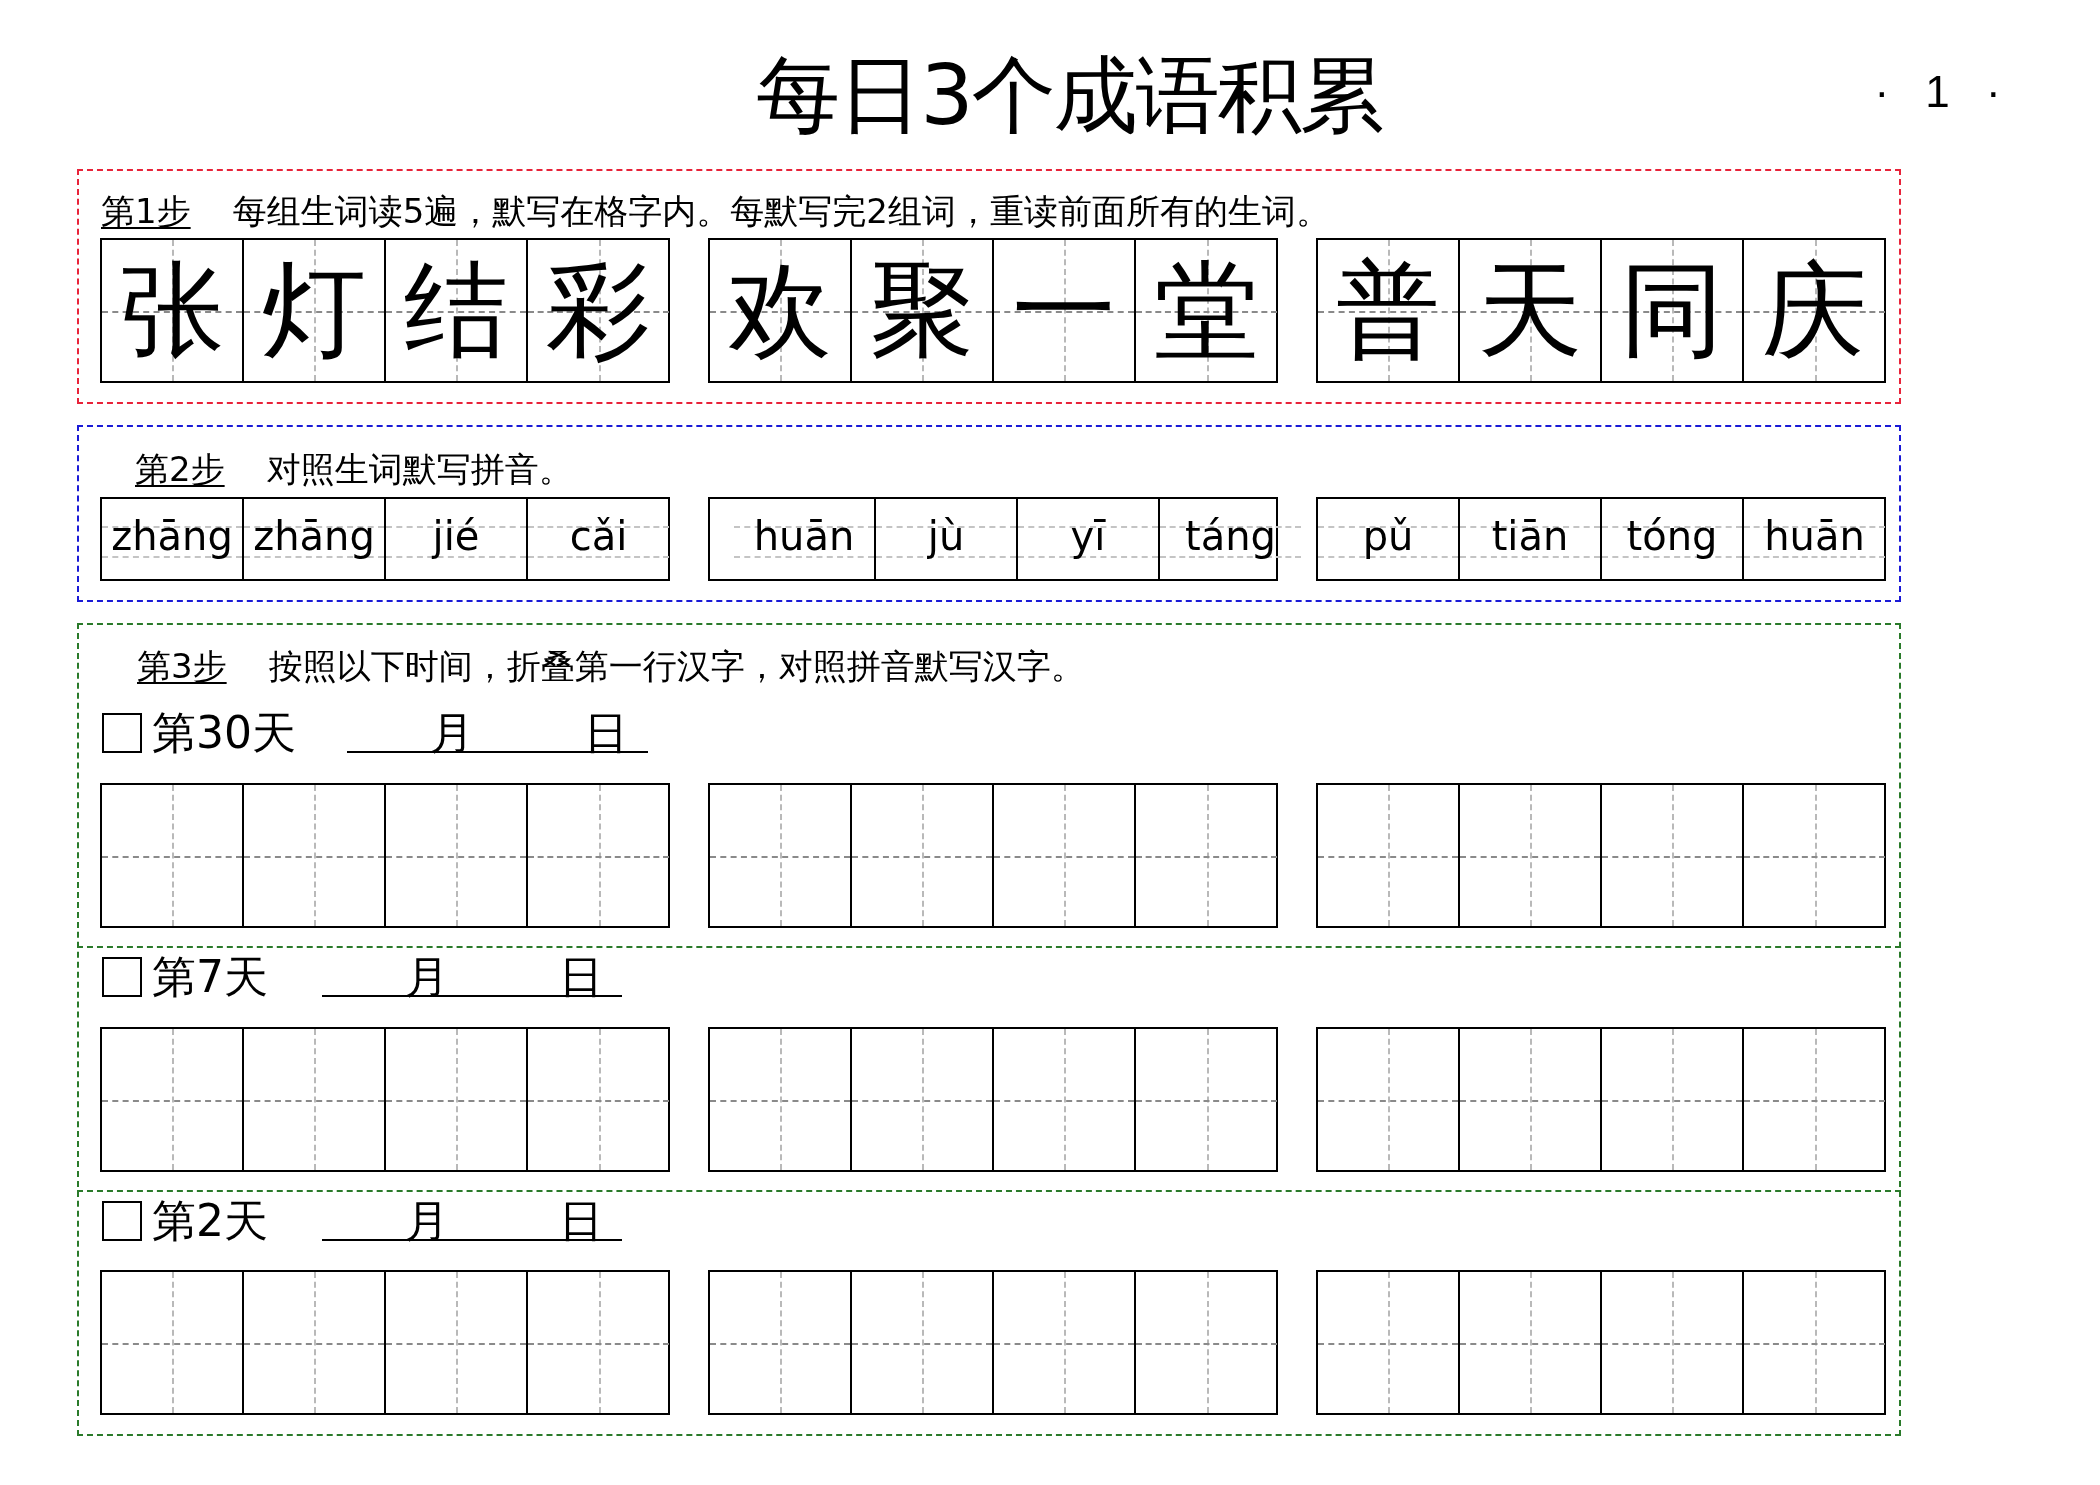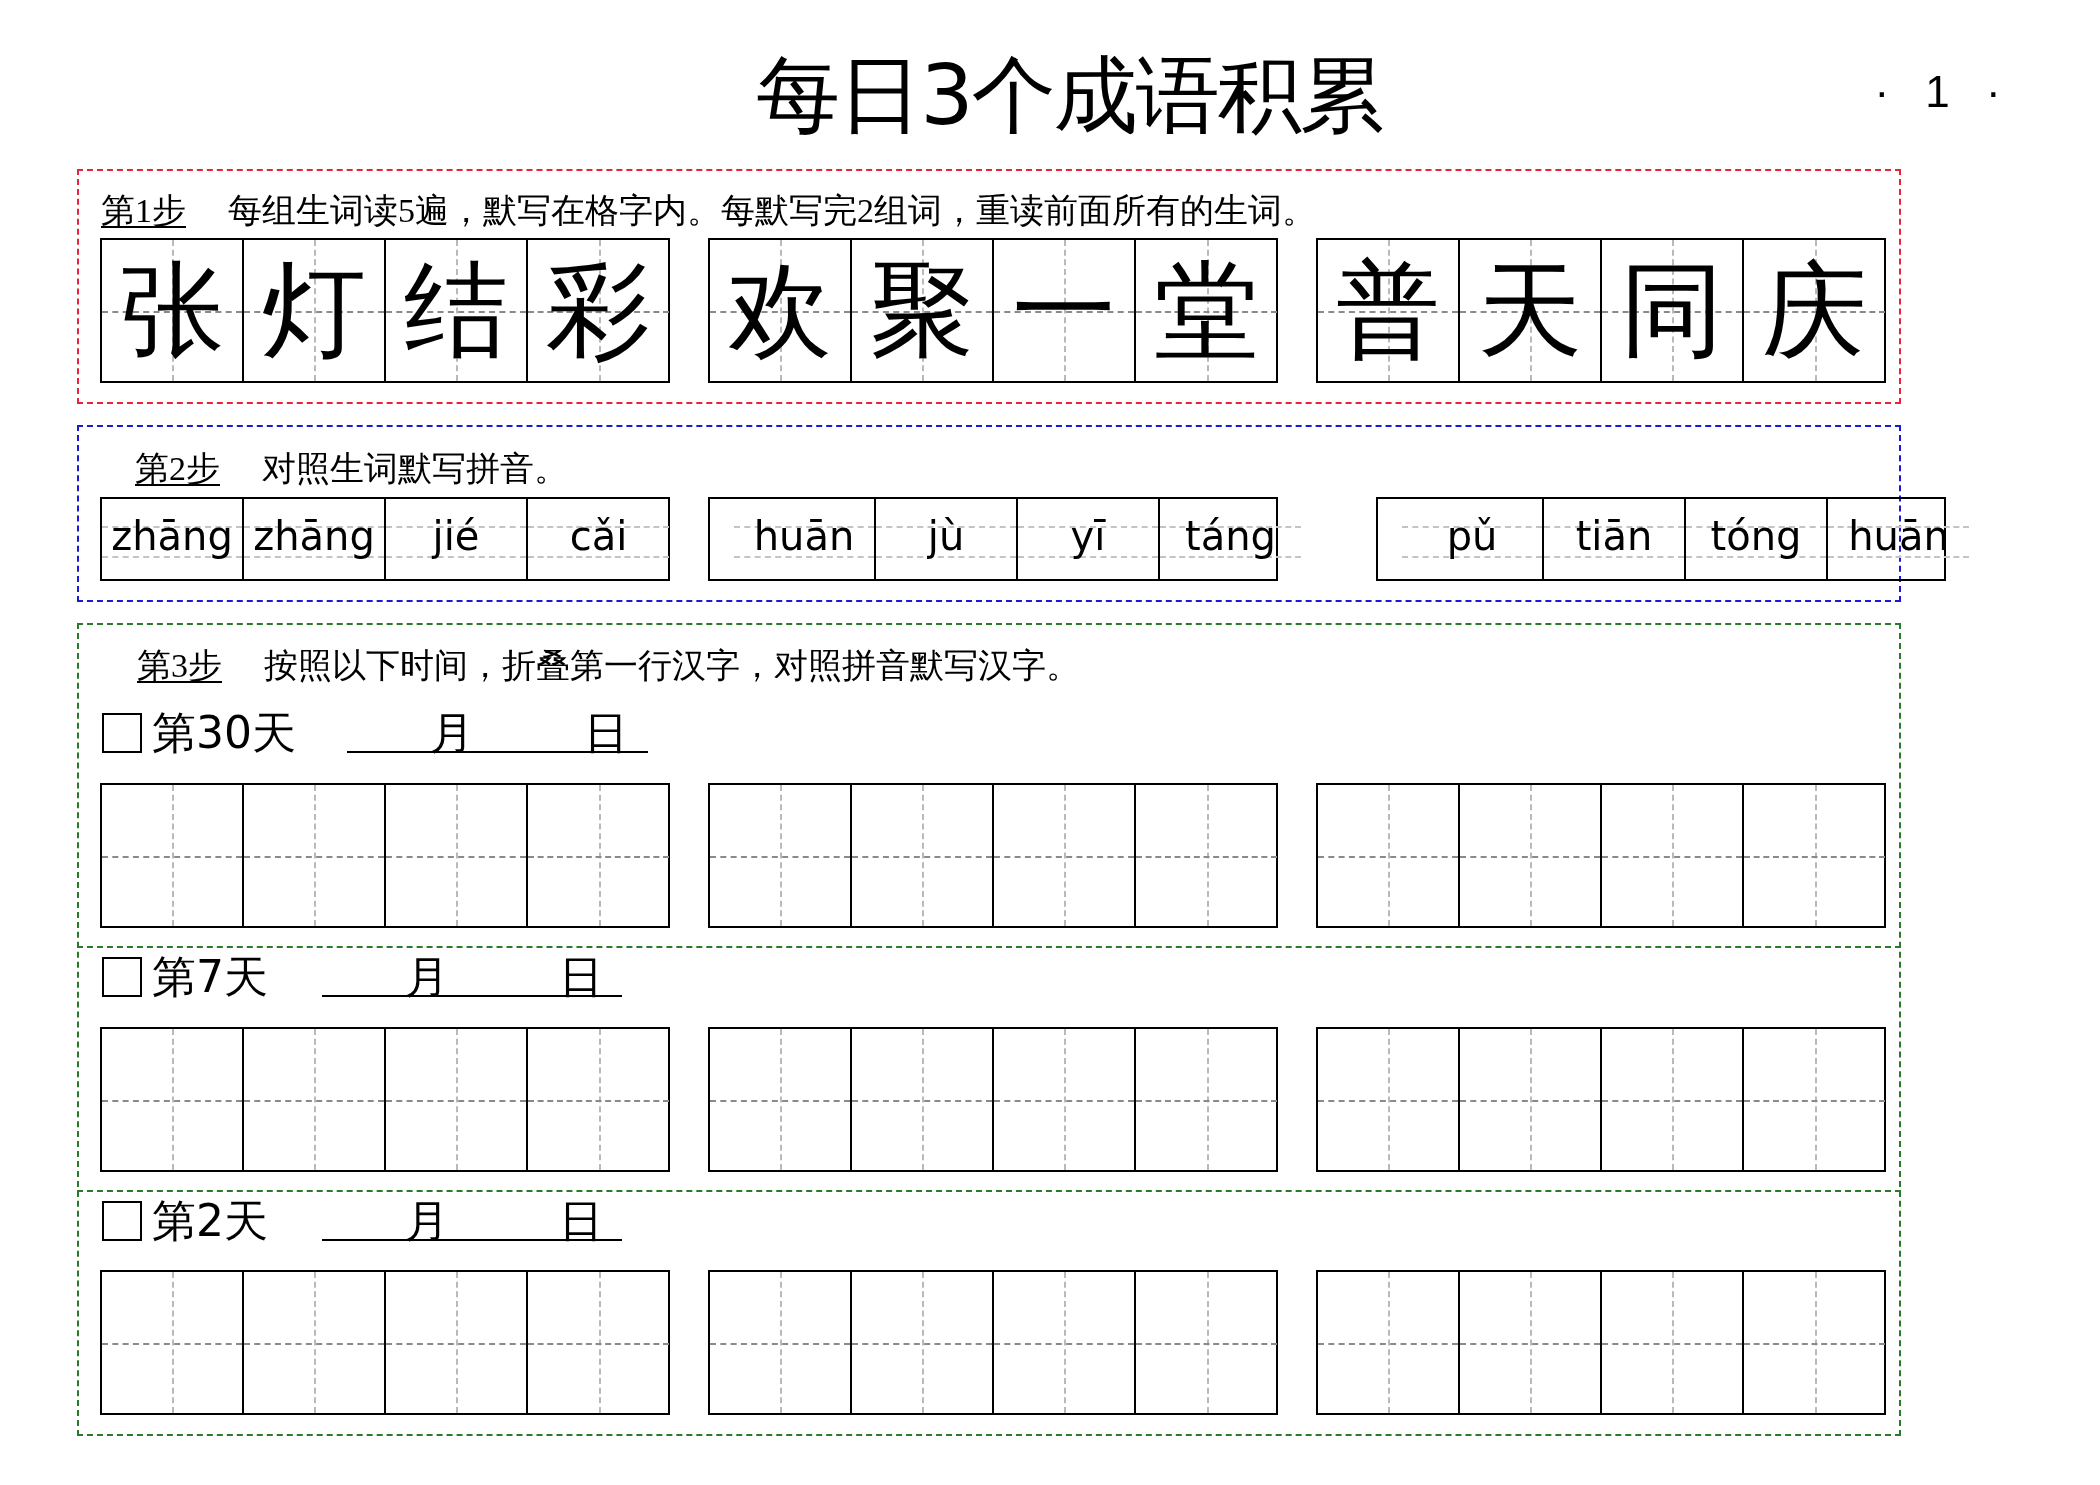--- a/index.html
+++ b/index.html
@@ -8,21 +8,21 @@
   .abs { position: absolute; }
   .title { left: 0; width: 2138px; top: 50px; text-align: center; font-size: 84px; line-height: 90px;
            letter-spacing: -2px; font-family: "DejaVu Sans", sans-serif; }
   .page-num { left: 1855px; top: 66px; width: 165px; font-size: 44px; line-height: 52px; text-align: center;
               font-family: "Liberation Sans", sans-serif; word-spacing: 24px; }
   .frame { position: absolute; left: 77px; width: 1824px; box-sizing: border-box; }
   .frame.red { top: 169px; height: 235px; border: 2px dashed #e8233a; }
   .frame.blue { top: 425px; height: 177px; border: 2px dashed #1a1ad6; }
   .frame.green { top: 623px; height: 813px; border: 2px dashed #2a7a2a; }
   .divider { position: absolute; left: 77px; width: 1824px; height: 0; border-top: 2px dashed #2a7a2a; }
-  .step-line { position: absolute; left: 101px; font-size: 34px; line-height: 40px; white-space: nowrap; font-family: Liberation Serif, serif; }
+  .step-line { position: absolute; left: 101px; font-size: 34px; line-height: 40px; white-space: nowrap; }
   .step-label { text-decoration: underline; text-decoration-thickness: 2px; text-underline-offset: 4px; margin-right: 42px; }
   .group { position: absolute; display: flex; border: 2.5px solid #000; box-sizing: border-box; width: 570px; }
   .cell { position: relative; width: 142px; box-sizing: border-box; border-right: 2px solid #000; flex: none; }
   .cell:last-child { border-right: none; width: 141px; }
   .char-group { height: 145px; }
   .char-cell { height: 100%; }
   .char-cell::before { content: ""; position: absolute; left: 50%; top: 0; bottom: 0; border-left: 2px dashed #b9b9b9; }
   .char-cell::after { content: ""; position: absolute; top: 50%; left: 0; right: 0; border-top: 2px dashed #8a8a8a; }
   .hanzi { position: absolute; left: 0; right: 0; top: 8px; text-align: center; font-size: 104px; line-height: 124px;
            font-family: "DejaVu Serif", "Liberation Serif", serif; z-index: 2; }
@@ -118,21 +118,21 @@
   <div class="cell py-cell">
       <span class="pinyin">jù</span>
     </div>
   <div class="cell py-cell">
       <span class="pinyin">yī</span>
     </div>
   <div class="cell py-cell">
       <span class="pinyin">táng</span>
     </div>
 </div>
-<div class="group py-group" style="left:1376px; top:497px;padding-left:24px;">
+<div class="group py-group" style="left:1316px; top:497px;">
   <div class="cell py-cell">
       <span class="pinyin">pǔ</span>
     </div>
   <div class="cell py-cell">
       <span class="pinyin">tiān</span>
     </div>
   <div class="cell py-cell">
       <span class="pinyin">tóng</span>
     </div>
   <div class="cell py-cell">

